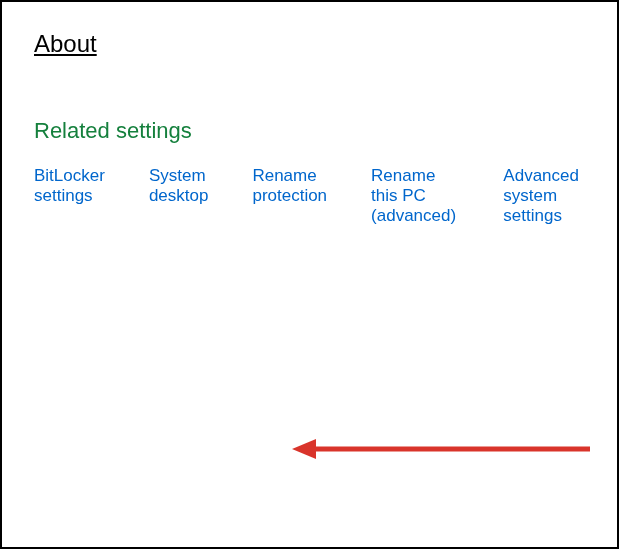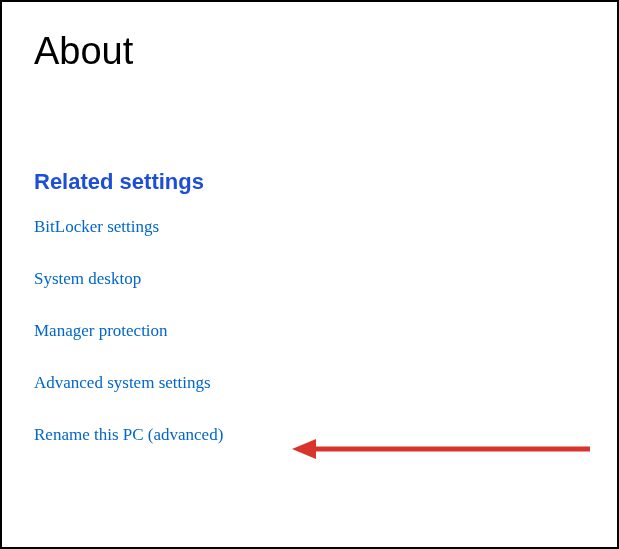--- a/index.html
+++ b/index.html
@@ -10,36 +10,36 @@
     body {
       font-family: "Segoe UI", -apple-system, BlinkMacSystemFont, sans-serif;
       width: 619px;
       height: 549px;
       background: #fff;
       border: 2px solid #000;
       padding: 28px 32px;
       position: relative;
     }
     .page-title {
-      font-size: 38px;
+      font-size: 24px;
       font-weight: 400;
       color: #000;
-      margin-bottom: 96px;
+      margin-bottom: 60px;
+      text-decoration: underline;
     }
     .section-title {
       font-size: 22px;
-      font-weight: 700;
-      color: #1d4ed8;
+      font-weight: 400;
+      color: #15803d;
       margin-bottom: 22px;
     }
     .link-list {
       display: flex;
-      flex-direction: column;
-      gap: 32px;
-      font-family: Liberation Serif, serif;
+      flex-direction: row;
+      gap: 44px;
     }
     .settings-link {
       font-size: 17px;
       color: #0066cc;
       text-decoration: none;
       cursor: pointer;
       display: inline-block;
       width: fit-content;
     }
     .annotation-arrow {
@@ -54,21 +54,21 @@
 </head>
 <body>
 
 <h1 class="page-title">About</h1>
 
 <h2 class="section-title">Related settings</h2>
 
 <div class="link-list">
   <a class="settings-link">BitLocker settings</a>
   <a class="settings-link">System desktop</a>
-  <a class="settings-link">Manager protection</a>
+  <a class="settings-link">Rename protection</a>
+  <a class="settings-link">Rename this PC (advanced)</a>
   <a class="settings-link">Advanced system settings</a>
-  <a class="settings-link">Rename this PC (advanced)</a>
 </div>
 
 <svg class="annotation-arrow" viewBox="0 0 300 30">
   <line x1="20" y1="15" x2="298" y2="15" stroke-width="5" stroke="#d9342b"></line>
   <polygon points="0,15 24,5 24,25" fill="#d9342b"></polygon>
 </svg>
 
 </body></html>

